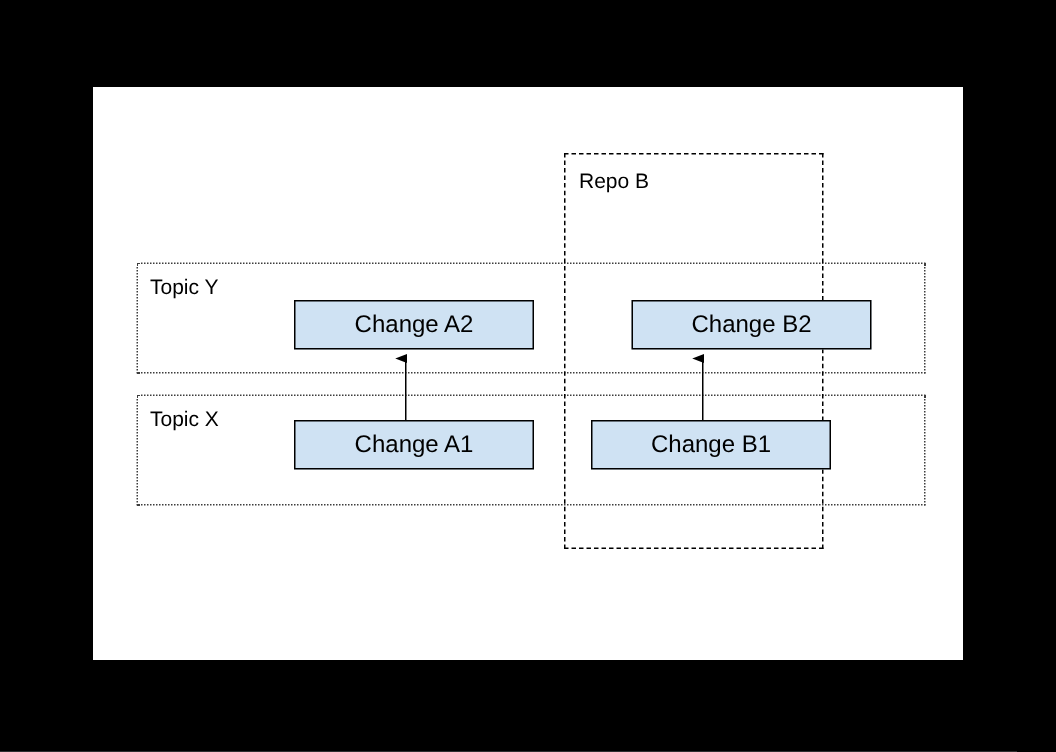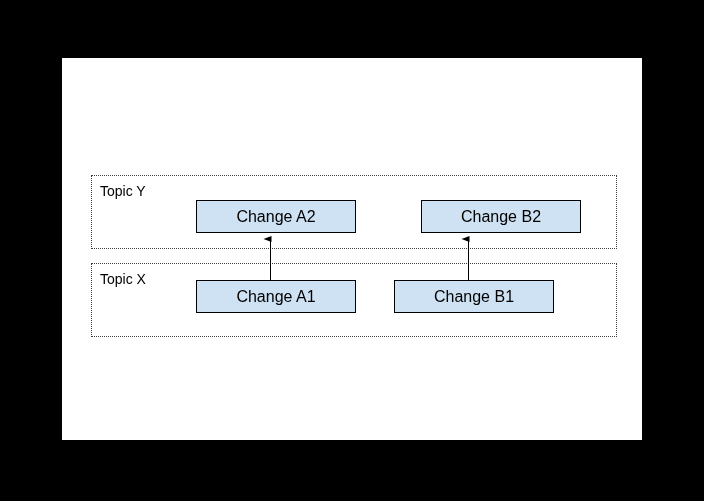--- a/index.html
+++ b/index.html
@@ -91,20 +91,23 @@
 <div class="stage">
   <div class="canvas">
 
     <div class="topic-band" id="topic-y">
       <span class="band-label">Topic Y</span>
     </div>
     <div class="topic-band" id="topic-x">
       <span class="band-label">Topic X</span>
     </div>
 
+    <div class="repo-box" id="repo-b">
+      <span class="repo-label">Repo B</span>
+    </div>
 
     <div class="change-box" id="change-a2">
       <span>Change A2</span>
     </div>
     <div class="change-box" id="change-b2">
       <span>Change B2</span>
     </div>
     <div class="change-box" id="change-a1">
       <span>Change A1</span>
     </div>

